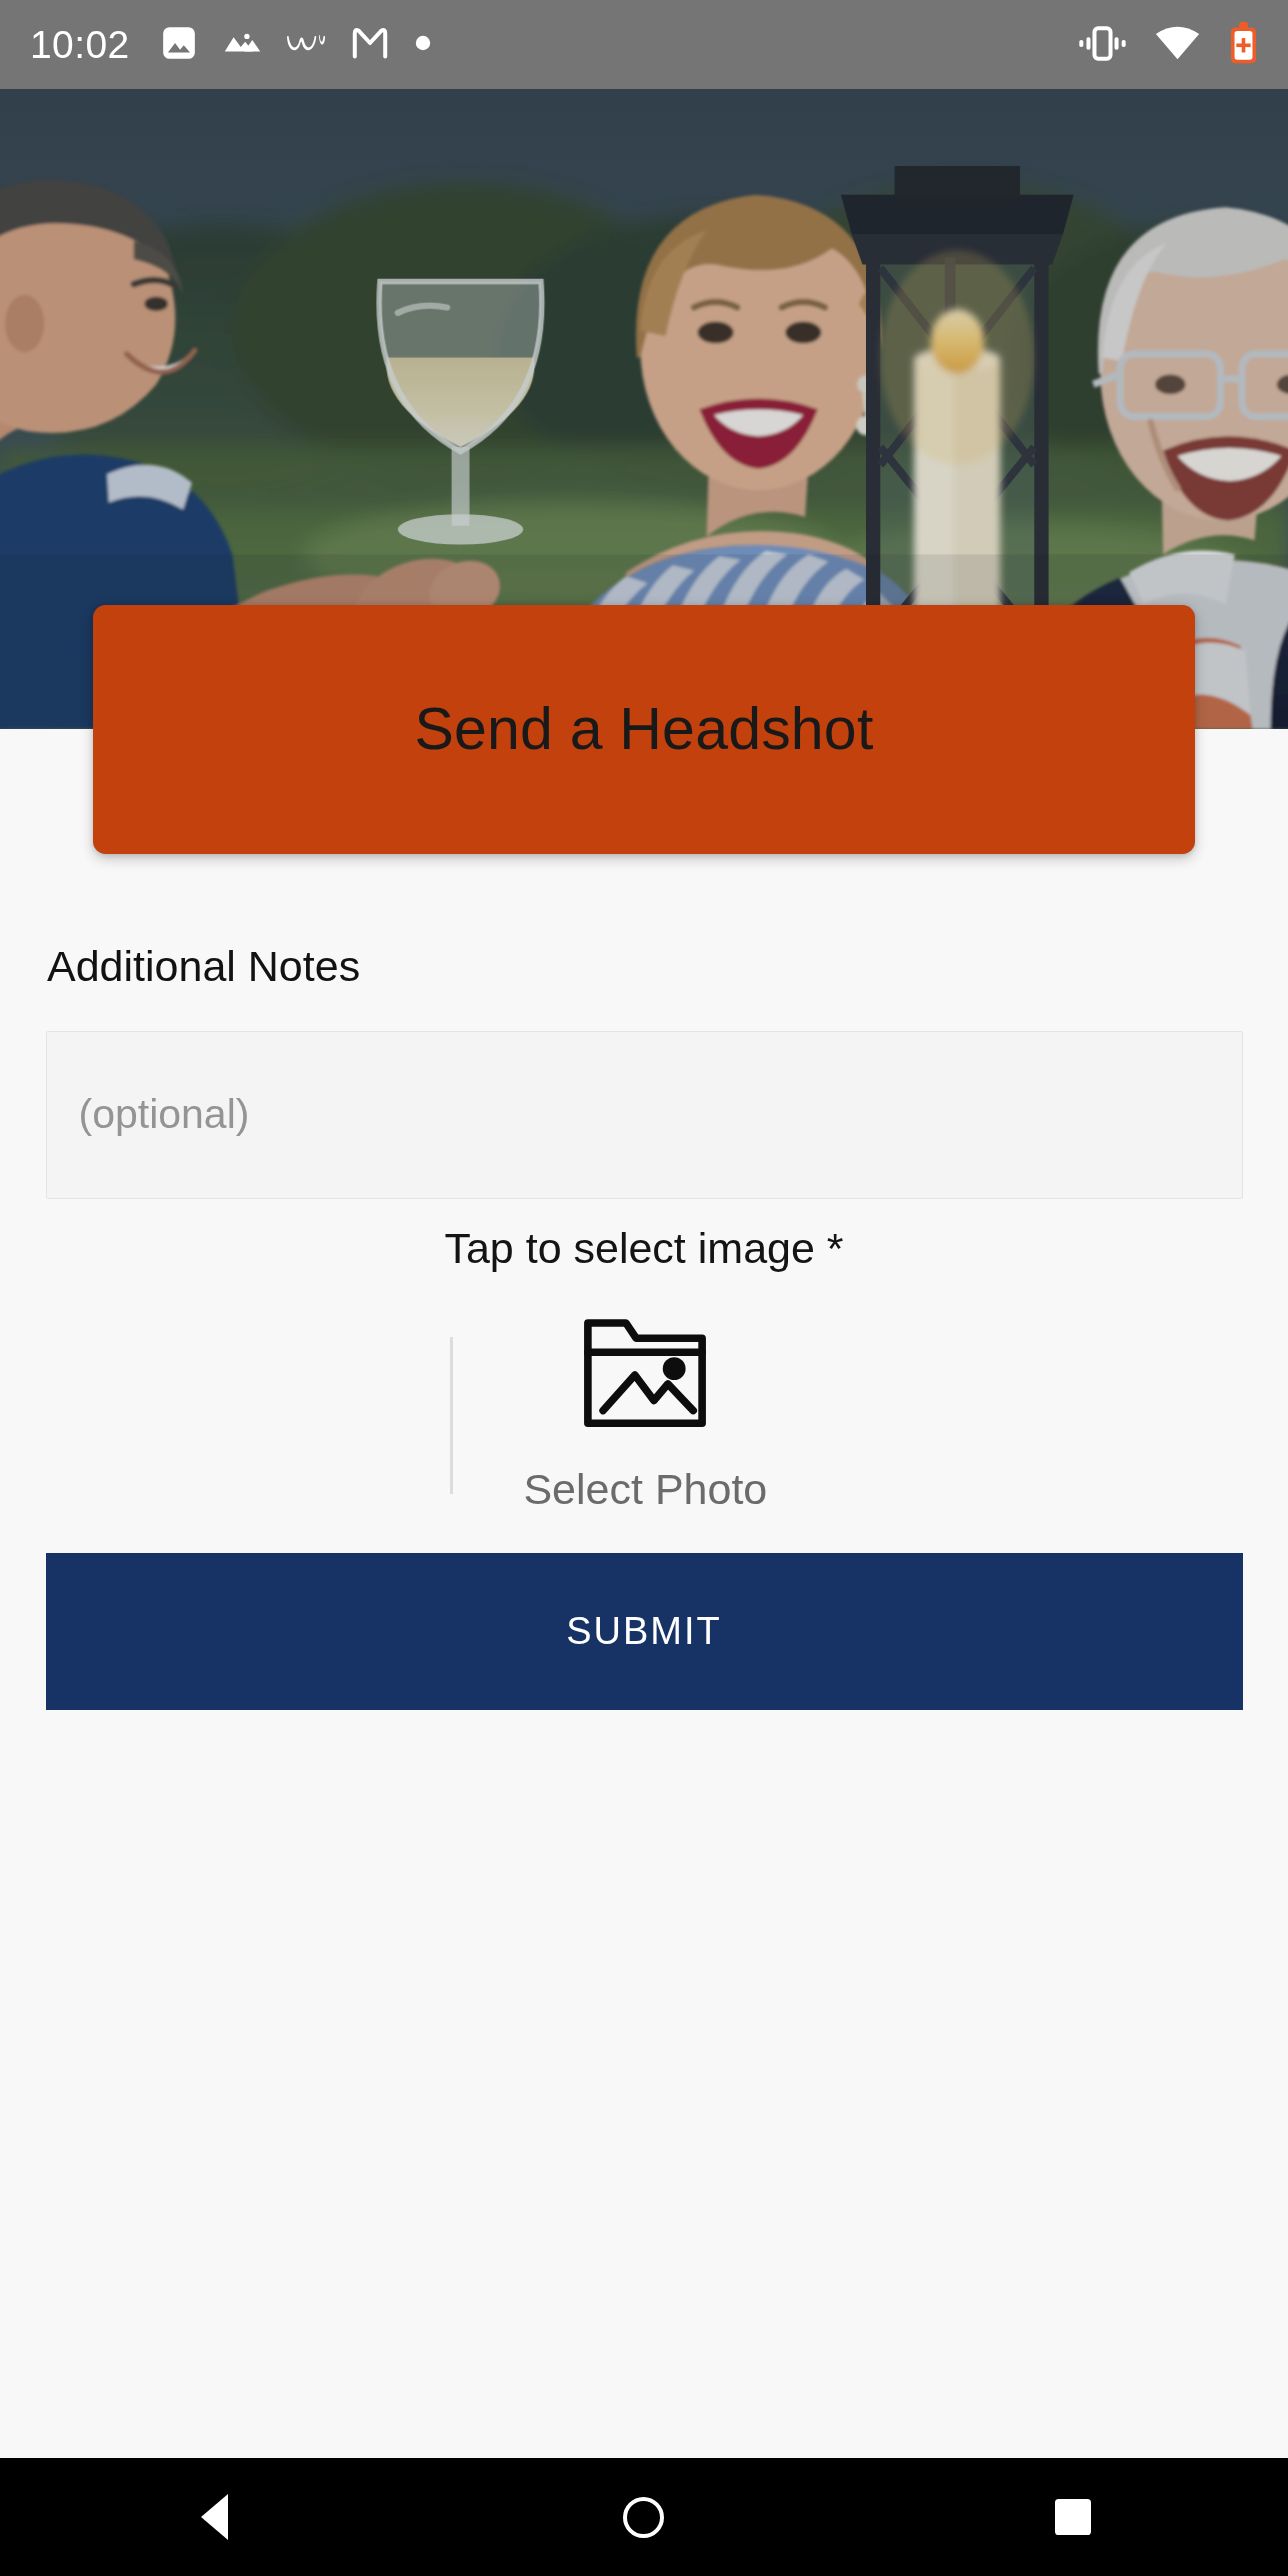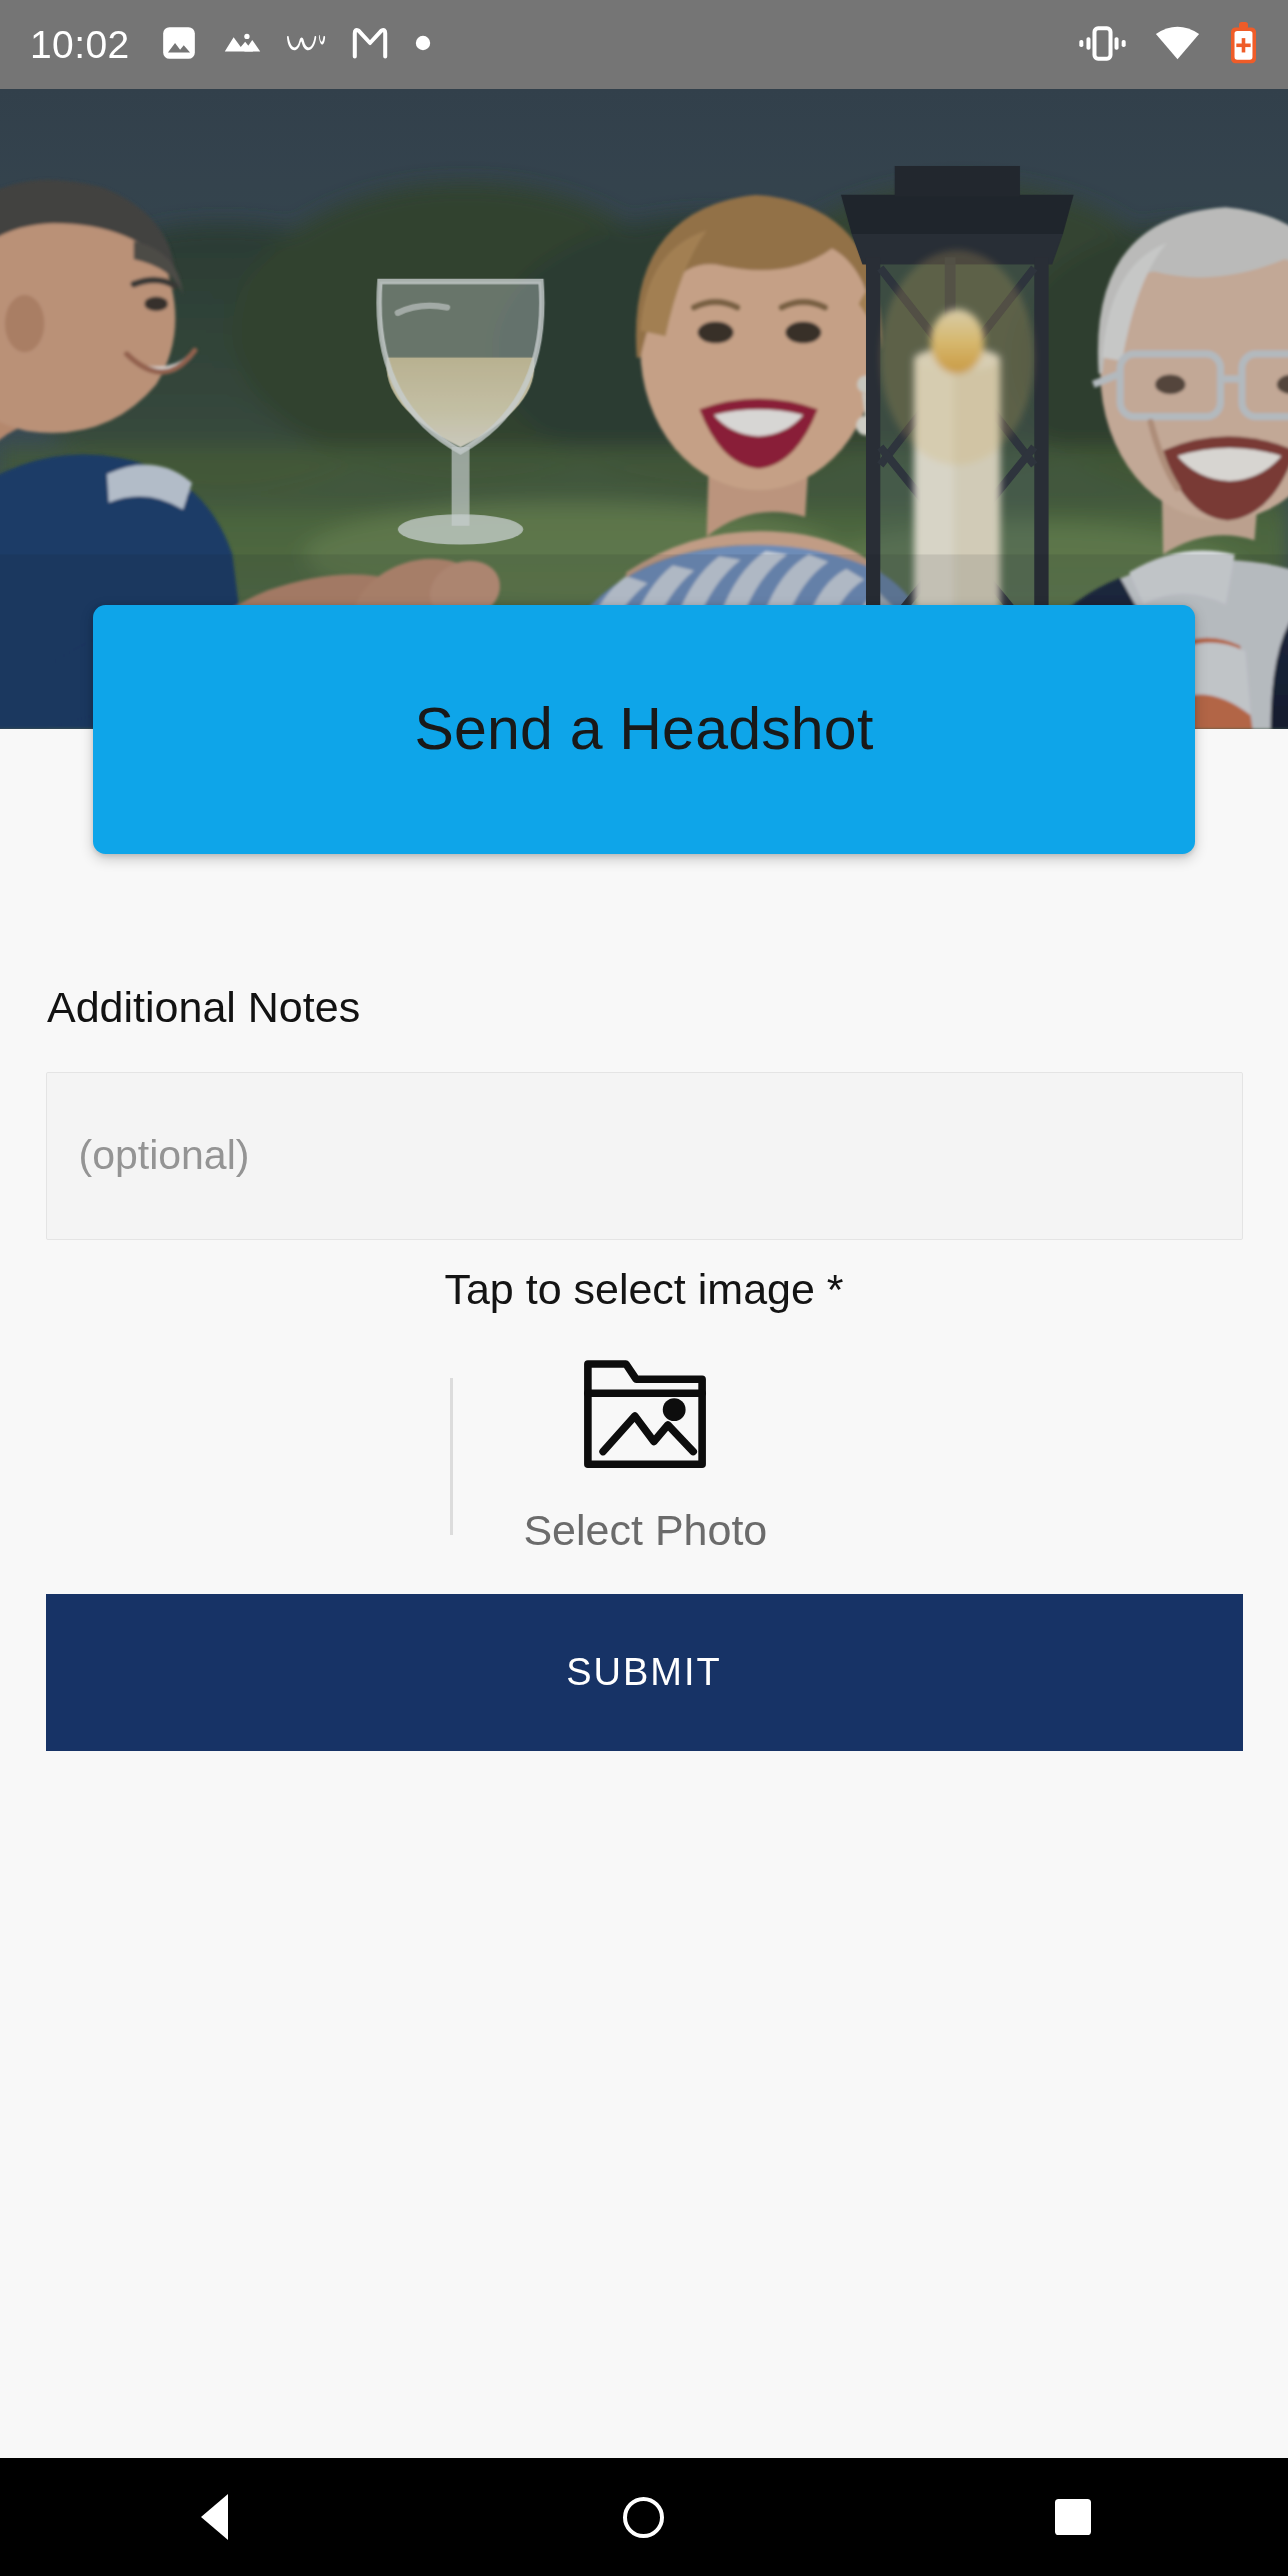--- a/index.html
+++ b/index.html
@@ -64,41 +64,41 @@
   }
   .hero-svg { display: block; width: 1288px; height: 640px; }
 
   
   .title-card {
     position: absolute;
     top: 605px;
     left: 93px;
     width: 1102px;
     height: 249px;
-    background: #0ea5e9;
+    background: #c2410c;
     border-radius: 12.5px;
     box-shadow: 0 4.5px 14.3px rgba(0,0,0,0.20), 0 1.8px 5.4px rgba(0,0,0,0.12);
     display: flex;
     align-items: center;
     justify-content: center;
     z-index: 20;
   }
   .title-card-text {
     font-size: 59px;
     color: #191919;
     font-weight: 400;
     letter-spacing: 0.2px;
     line-height: 1.1;
     text-align: center;
   }
 
   
   .form-area {
     position: absolute;
-    top: 869px; left: 0;
+    top: 828px; left: 0;
     width: 1288px;
   }
 
   .notes-label {
     margin: 113px 0 0 47px;
     font-size: 43px;
     color: #121212;
     font-weight: 400;
     line-height: 1.2;
   }

